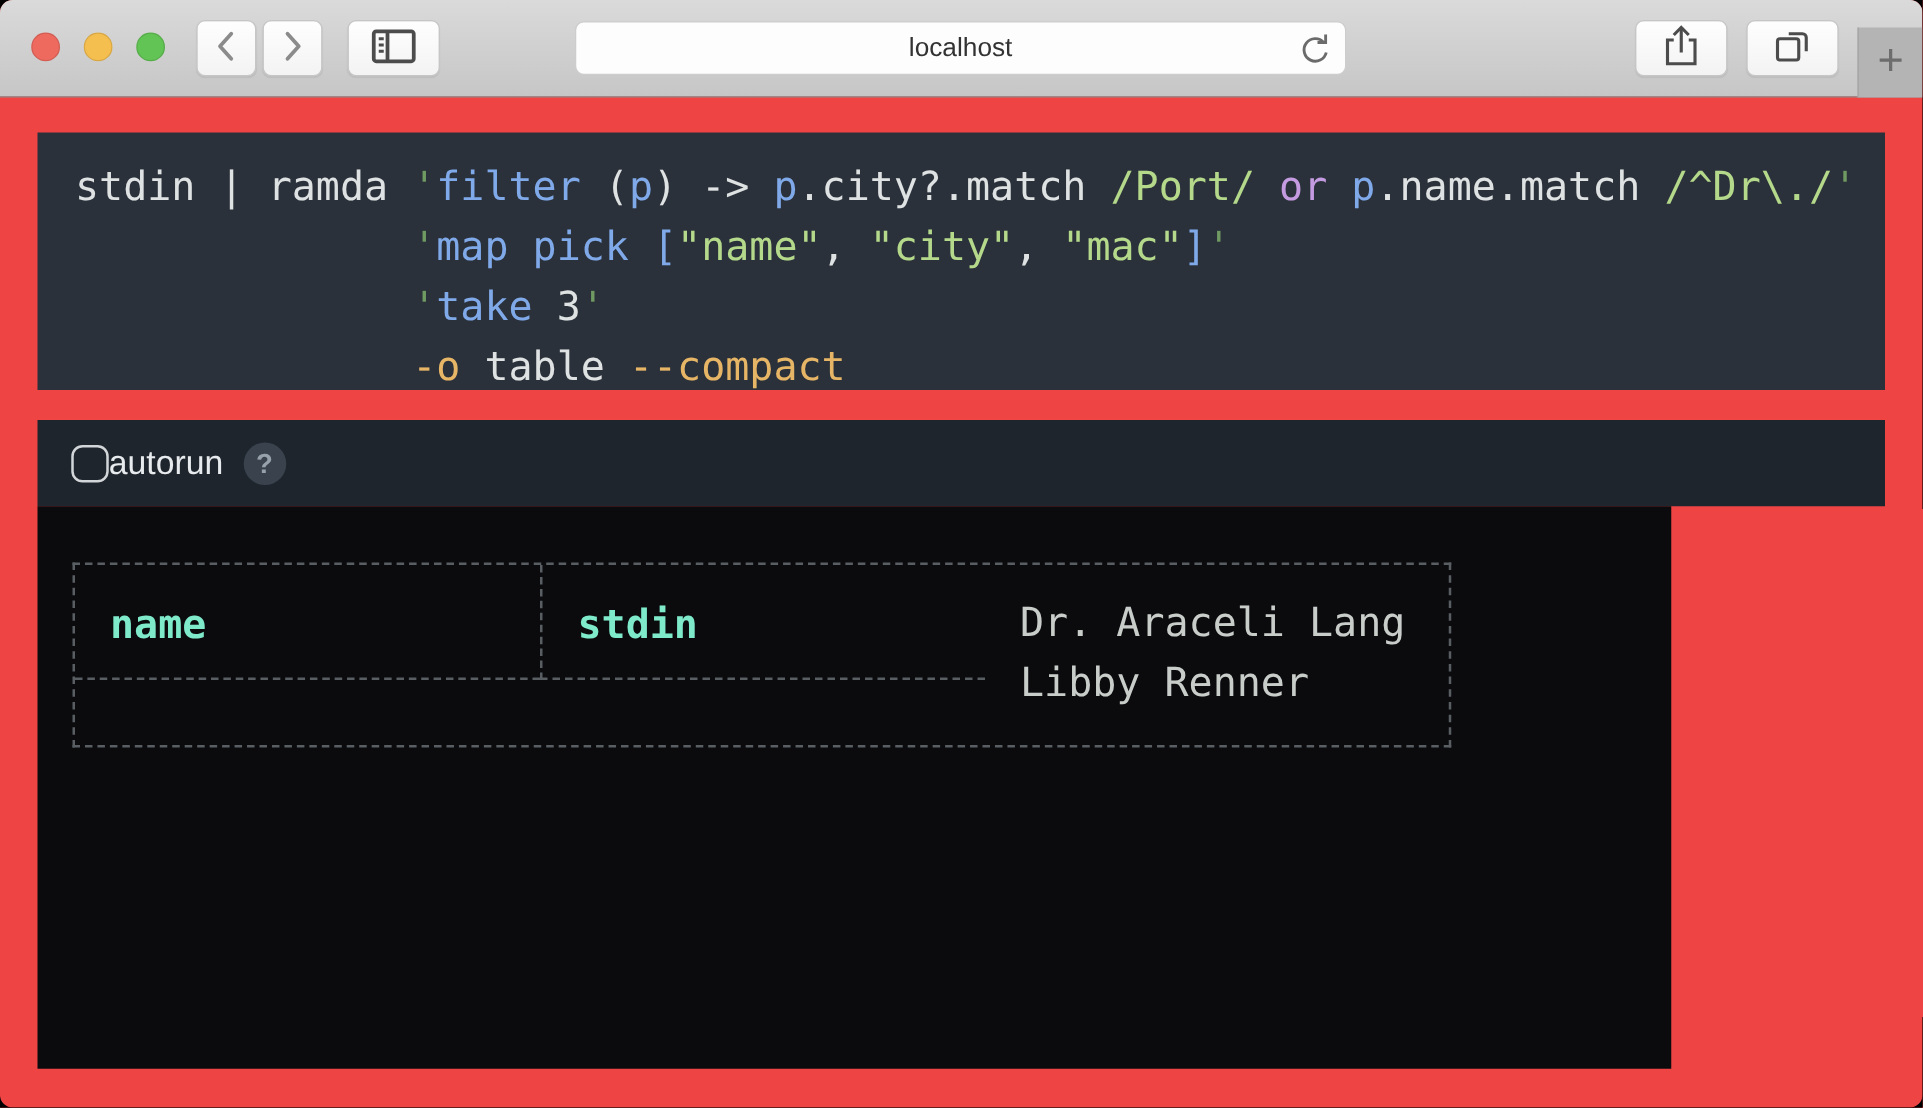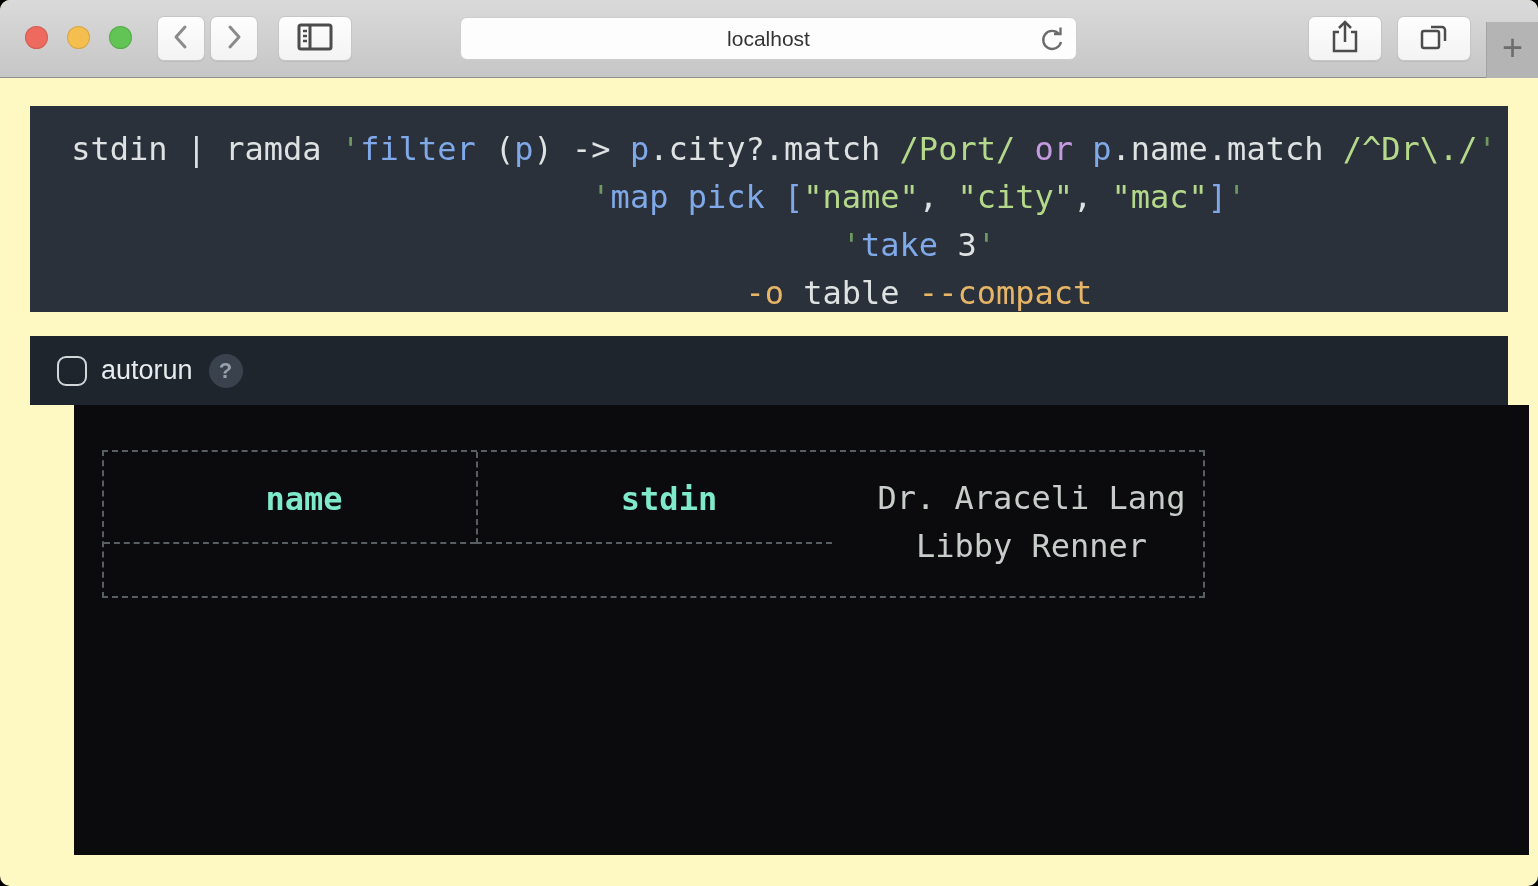--- a/index.html
+++ b/index.html
@@ -1,17 +1,17 @@
 <!DOCTYPE html>
 <html><head>
 <meta charset="utf-8">
 <style>
   html,body{margin:0;padding:0;background:#000;}
   .window{position:relative;width:1538px;height:886px;border-radius:10px;overflow:hidden;
-          background:#fef9c3;font-family:"Liberation Sans",sans-serif;text-align:center;}
+          background:#ef4444;font-family:"Liberation Sans",sans-serif;}
 
   
   .toolbar{position:absolute;top:0;left:0;right:0;height:78px;
            background:linear-gradient(180deg,#dadada,#c6c6c6);
            border-bottom:1px solid #8e8e8e;box-sizing:border-box;}
   .dot{position:absolute;top:26px;width:23px;height:23px;border-radius:50%;
        box-shadow:inset 0 0 0 1px rgba(0,0,0,.12);}
   .dot-red{left:25px;}
   .dot-yellow{left:67px;}
   .dot-green{left:109px;}
@@ -37,25 +37,25 @@
 
   
   .cmd{position:absolute;left:30px;top:106px;width:1478px;height:206px;background:#2b313b;
        box-sizing:border-box;padding:19px 0 0 30px;
        font-family:"DejaVu Sans Mono",monospace;font-size:32px;line-height:48px;
        white-space:pre;font-weight:500;}
   .autorun-bar{position:absolute;left:30px;top:336px;width:1478px;height:69px;background:#1f252d;
                display:flex;align-items:center;}
   .checkbox{width:30px;height:30px;border:2.5px solid #d2d6d9;border-radius:9px;
             margin-left:27px;box-sizing:border-box;background:transparent;}
-  .autorun-label{color:#e7ebed;font-size:27px;margin-left:14px;}
+  .autorun-label{color:#e7ebed;font-size:27px;}
   .help{width:34px;height:34px;border-radius:50%;background:#39424d;color:#96a1ab;
         font-size:22px;font-weight:bold;display:flex;align-items:center;justify-content:center;
         margin-left:16px;}
-  .output{position:absolute;left:30px;top:405px;width:1455px;height:450px;background:#0b0b0e;margin-left:44px;}
+  .output{position:absolute;left:30px;top:405px;width:1307px;height:450px;background:#0b0b0e;}
 
   
   .otable{position:absolute;left:28px;top:45px;display:grid;
           grid-template-columns:372px 356px 371px;
           border:2px dashed #595e62;
           font-family:"DejaVu Sans Mono",monospace;font-size:32px;}
   .th{height:92px;box-sizing:border-box;padding:28px 0 0 28px;font-weight:bold;
       border-bottom:2px dashed #595e62;}
   .td-group{box-sizing:border-box;padding:22px 0 26px 28px;line-height:48px;}
   .sep-left{border-left:2px dashed #595e62;}

